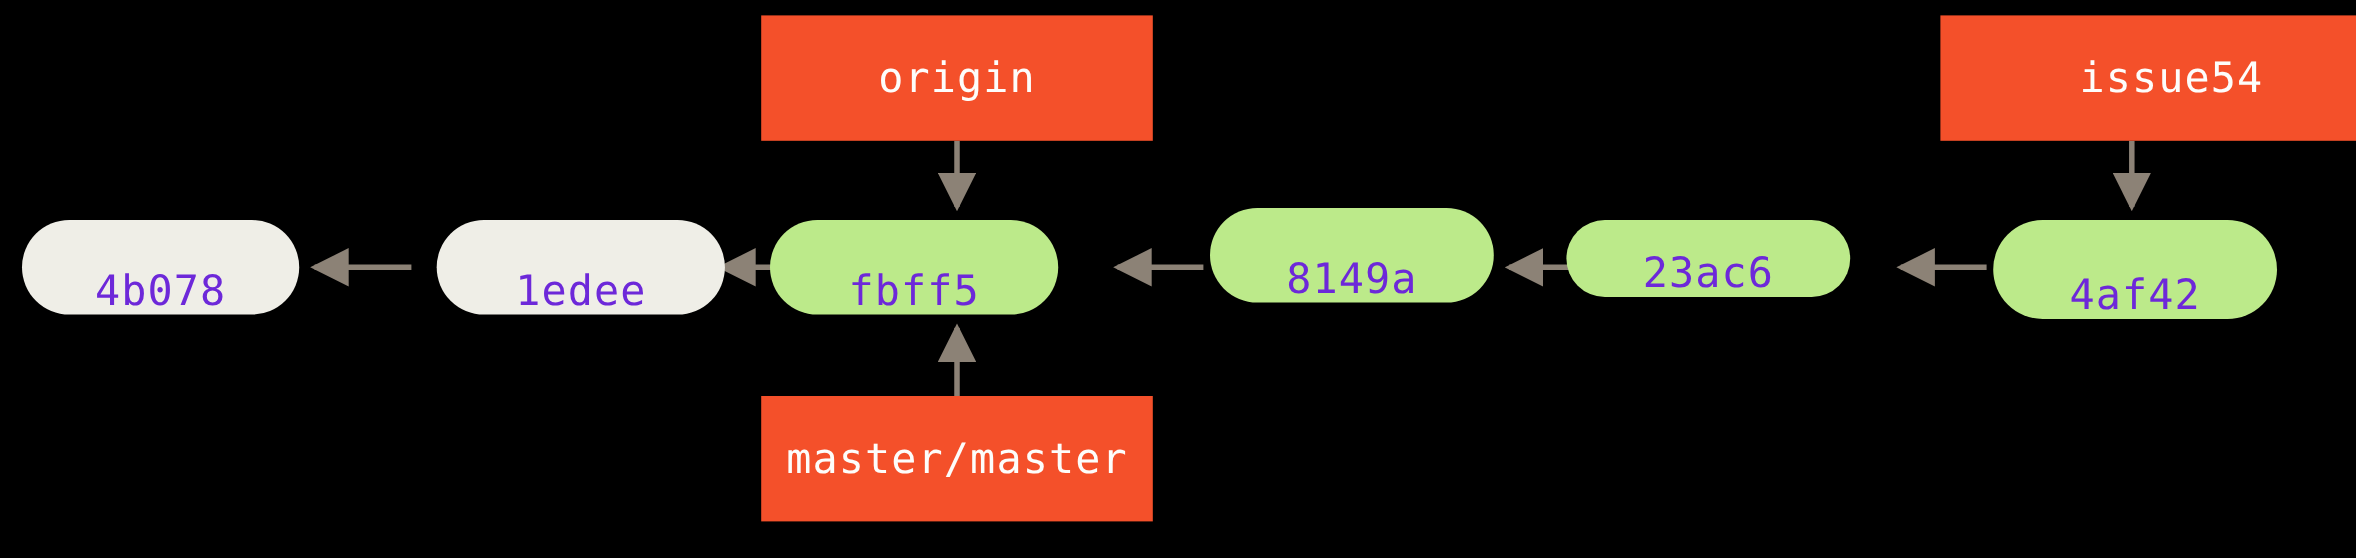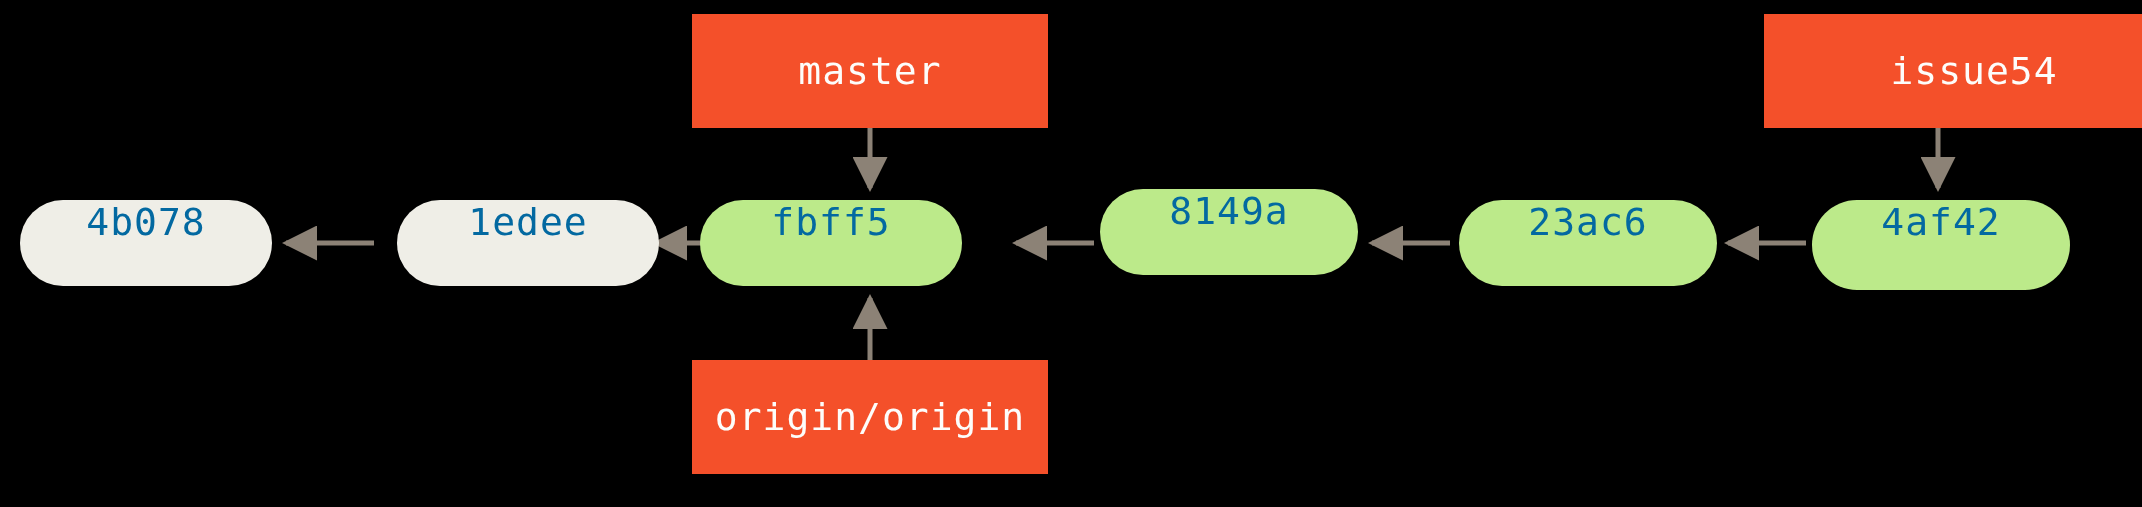--- a/index.html
+++ b/index.html
@@ -13,27 +13,27 @@
   #canvas {
     position: relative;
     width: 2142px;
     height: 507px;
     background: #000000;
     overflow: hidden;
   }
   .commit-node {
     position: absolute;
     display: flex;
-    align-items: flex-start;
+    align-items: flex-end;
     justify-content: center;
     border-radius: 999px;
     font-family: "DejaVu Sans Mono", "Liberation Mono", monospace;
     font-size: 38px;
     letter-spacing: 1px;
-    color: #0369a1;
+    color: #6d28d9;
     box-sizing: border-box;
     user-select: none;
   }
   .commit-node.local {
     background: #efeee7;
   }
   .commit-node.remote {
     background: #bcea8a;
   }
   .ref-box {
@@ -85,29 +85,29 @@
       </div>
       <div class="commit-node local" style="left: 397px; top: 200px; width: 262px; height: 86px;">
         <span>1edee</span>
       </div>
       <div class="commit-node remote" style="left: 700px; top: 200px; width: 262px; height: 86px;">
         <span>fbff5</span>
       </div>
       <div class="commit-node remote" style="left: 1100px; top: 189px; width: 258px; height: 86px;">
         <span>8149a</span>
       </div>
-      <div class="commit-node remote" style="left: 1459px; top: 200px; width: 258px; height: 86px;">
+      <div class="commit-node remote" style="left: 1424px; top: 200px; width: 258px; height: 70px;">
         <span>23ac6</span>
       </div>
       <div class="commit-node remote" style="left: 1812px; top: 200px; width: 258px; height: 90px;">
         <span>4af42</span>
       </div>
       <div class="ref-box" style="left: 692px; top: 14px; width: 356px; height: 114px;">
-        <span>master</span>
+        <span>origin</span>
       </div>
       <div class="ref-box" style="left: 692px; top: 360px; width: 356px; height: 114px;">
-        <span>origin/origin</span>
+        <span>master/master</span>
       </div>
       <div class="ref-box" style="left: 1764px; top: 14px; width: 420px; height: 114px;">
         <span>issue54</span>
       </div>
     </div>
 </div>
 
 </body></html>

